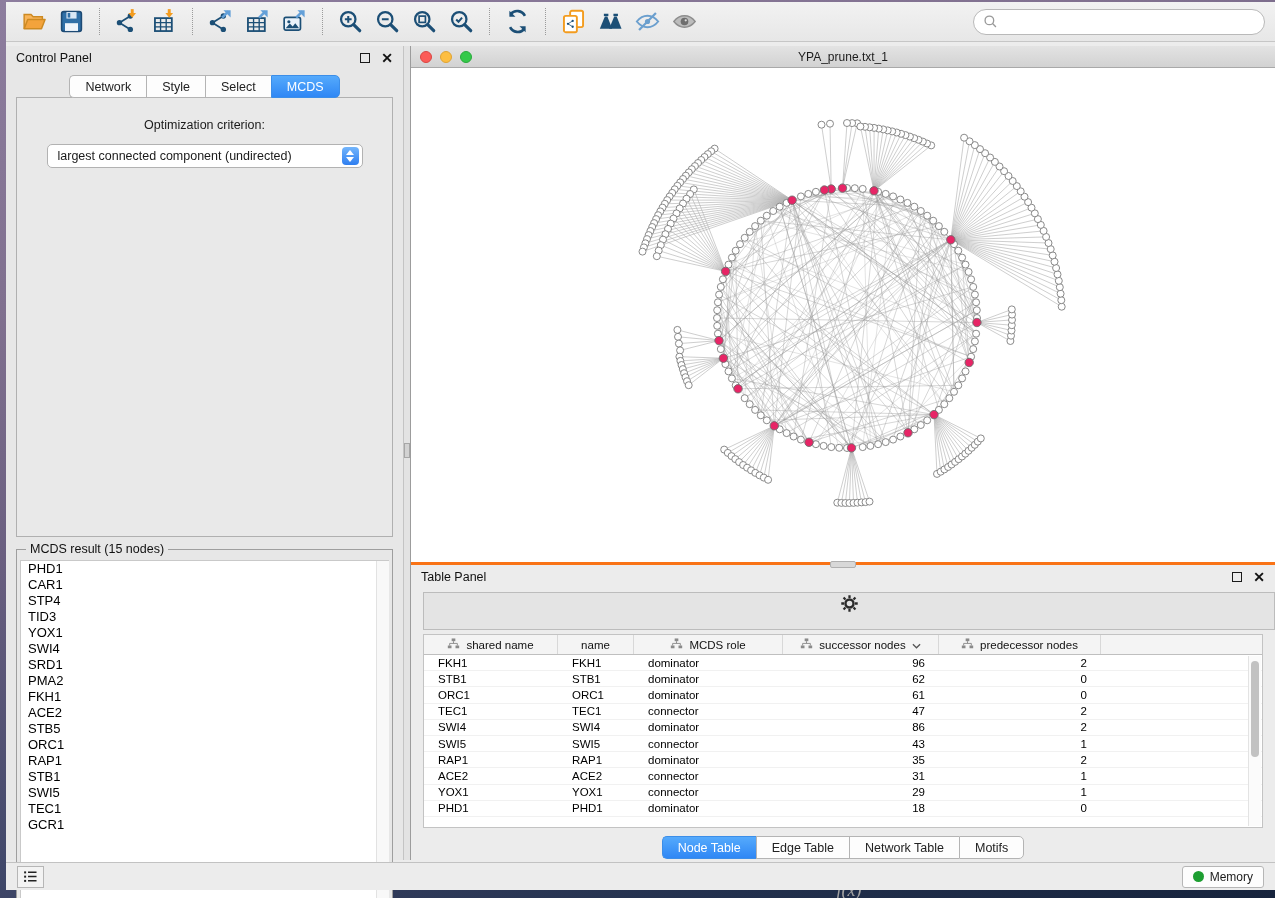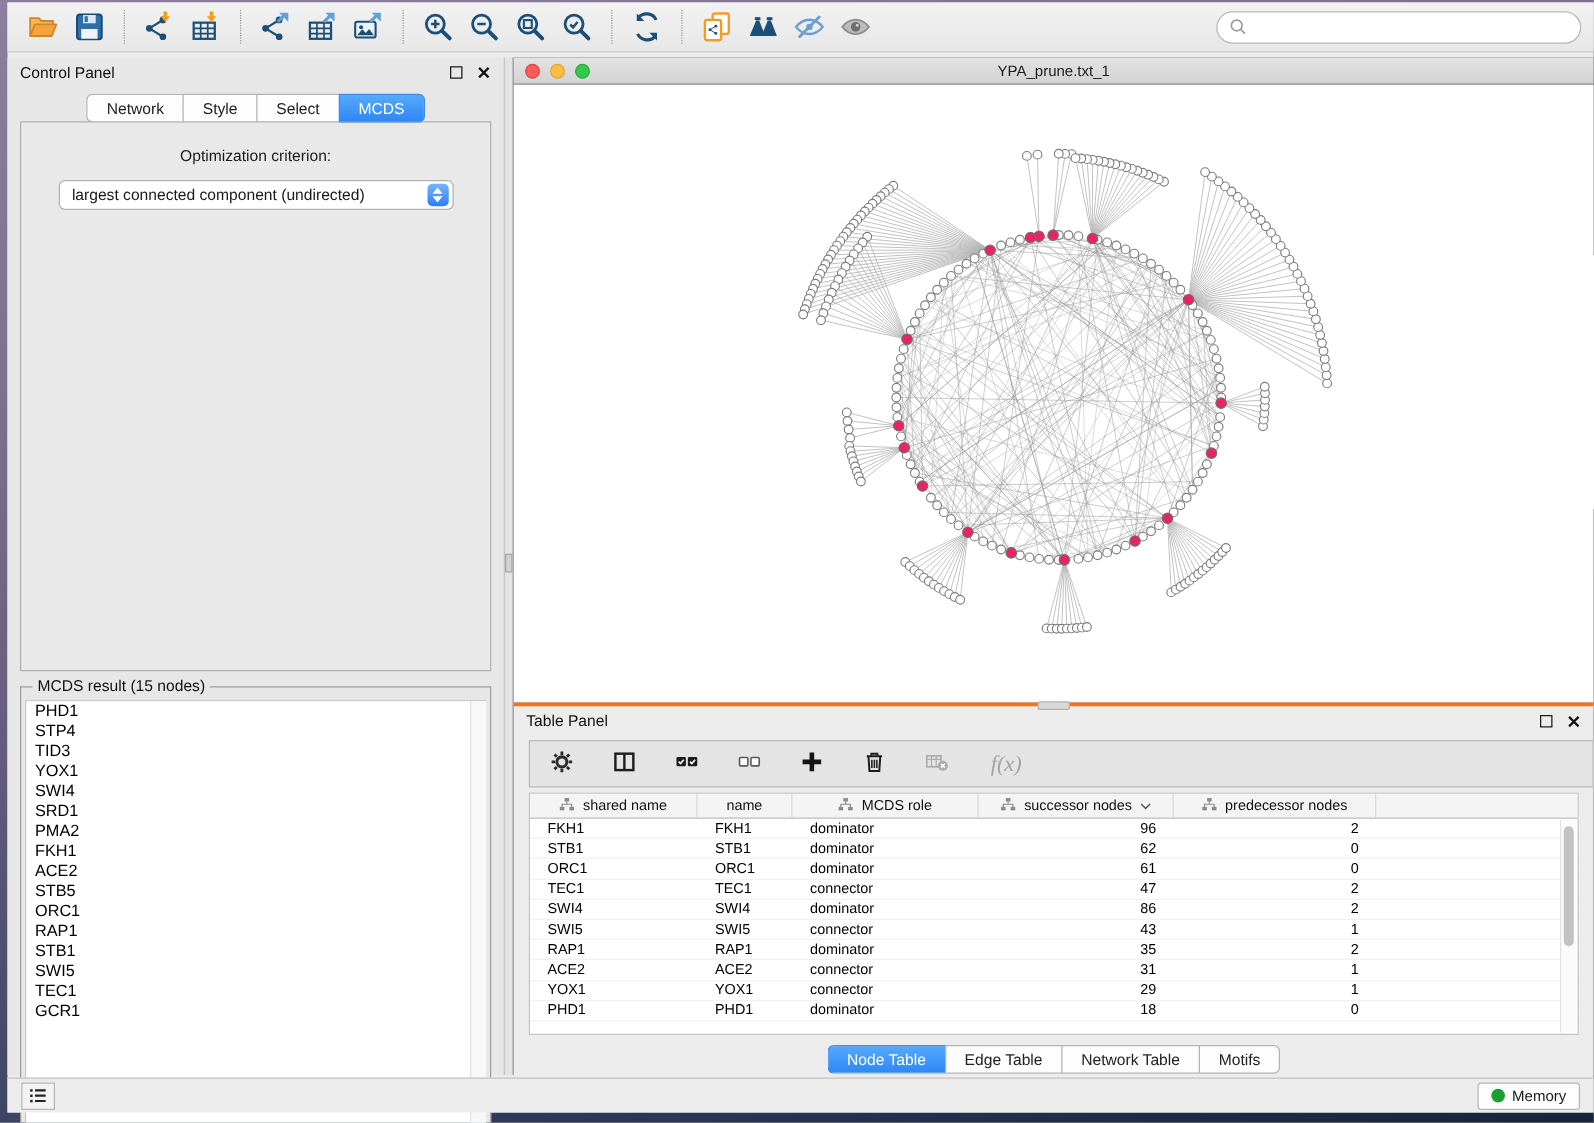--- a/index.html
+++ b/index.html
@@ -57,34 +57,34 @@
     border:1px solid #c9c9c9; overflow:hidden; }
   .mcds-item { font-size:13px; line-height:16px; padding-left:7px; color:#000; }
   .list-scroll { position:absolute; right:0; top:0; bottom:0; width:13px; background:#f8f8f8; border-left:1px solid #e2e2e2; }
 
   
   .vsplit { position:absolute; left:397px; top:44px; width:8px; height:814px; background:#e3e3e3;
     border-left:1px solid #c4c4c4; border-right:1px solid #9c9c9c; }
   .vsplit-handle { position:absolute; left:0; top:397px; width:6px; height:15px; background:#d2d2d2; border:1px solid #a6a6a6; }
 
   
-  .rregion { position:absolute; left:405px; top:44px; width:864px; height:814px; background:#404040; }
+  .rregion { position:absolute; left:405px; top:44px; width:864px; height:814px; background:#c4b5fd; }
   .netwin-title { height:22px; background:linear-gradient(#e3e3e3,#d2d2d2); border-bottom:1px solid #a9a9a9;
     position:relative; display:flex; align-items:center; justify-content:center; font-size:12px; color:#1c1c1c; }
   .lights { position:absolute; left:9px; top:5px; display:flex; gap:8px; }
   .light { width:12px; height:12px; border-radius:50%; }
   .canvas { position:relative; width:864px; height:494px; background:#fff; }
   .canvas svg { position:absolute; left:0; top:0; }
 
   
   .tablepanel { position:absolute; left:0; top:516px; width:864px; height:298px; background:#ececec; border-top:3px solid #f97316; }
   .hsplit-handle { position:absolute; left:50%; top:-4px; width:26px; height:7px; margin-left:-13px;
     background:#d8d8d8; border:1px solid #b0b0b0; border-radius:2px; }
   .tp-toolbar { margin:3px 0 0 12px; height:38px; background:#e4e4e4; border:1px solid #bcbcbc;
-    display:flex; align-items:center; gap:17px; padding:0 9px; }
+    display:flex; align-items:center; gap:17px; padding:0 9px;flex-direction:column; }
   .tp-btn { width:33px; height:30px; display:flex; align-items:center; justify-content:center; background:none; border:none; }
   .tp-btn svg { width:21px; height:21px; }
   .fx { font-family:"Liberation Serif",serif; font-style:italic; color:#a3a3a3; font-size:18px; padding:0 2px; }
   .table-wrap { margin:4px 12px 0 12px; height:194px; background:#fff; border:1px solid #c3c3c3; position:relative; overflow:hidden; }
   .thead { display:flex; height:20px; background:#f4f4f4; border-bottom:1px solid #bfbfbf; }
   .th { display:flex; align-items:center; justify-content:center; gap:6px; border-right:1px solid #d8d8d8;
     font-size:11.5px; color:#111; }
   .th.filler { flex:1; border-right:none; }
   .tr { display:flex; height:16.2px; align-items:center; border-bottom:1px solid #f1f1f1; }
   .td { font-size:11.5px; color:#000; padding:0 14px; overflow:hidden; white-space:nowrap; }
@@ -329,20 +329,21 @@
         <span class="stepper">
             <span class="tri-up"></span>
             <span class="tri-dn"></span>
           </span>
       </div>
     </div>
     <div class="fieldset">
       <span class="legend">MCDS result (15 nodes)</span>
       <div class="mcds-list" id="mcds-list">
           <div class="mcds-item">PHD1</div>
+          <div class="mcds-item">CAR1</div>
           <div class="mcds-item">STP4</div>
           <div class="mcds-item">TID3</div>
           <div class="mcds-item">YOX1</div>
           <div class="mcds-item">SWI4</div>
           <div class="mcds-item">SRD1</div>
           <div class="mcds-item">PMA2</div>
           <div class="mcds-item">FKH1</div>
           <div class="mcds-item">ACE2</div>
           <div class="mcds-item">STB5</div>
           <div class="mcds-item">ORC1</div>

